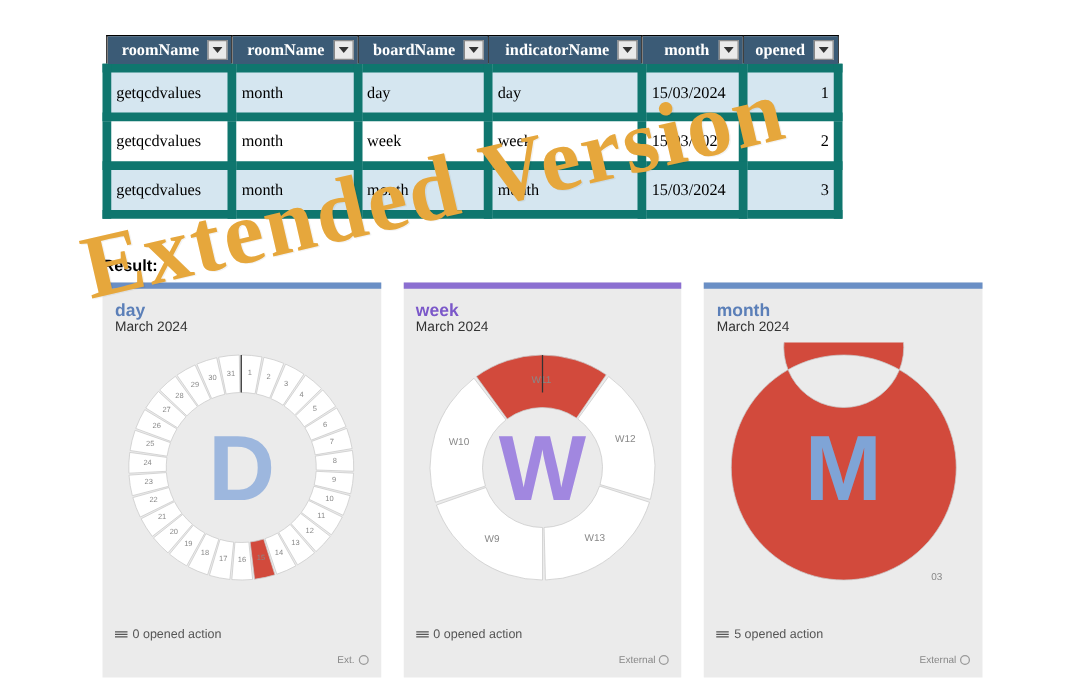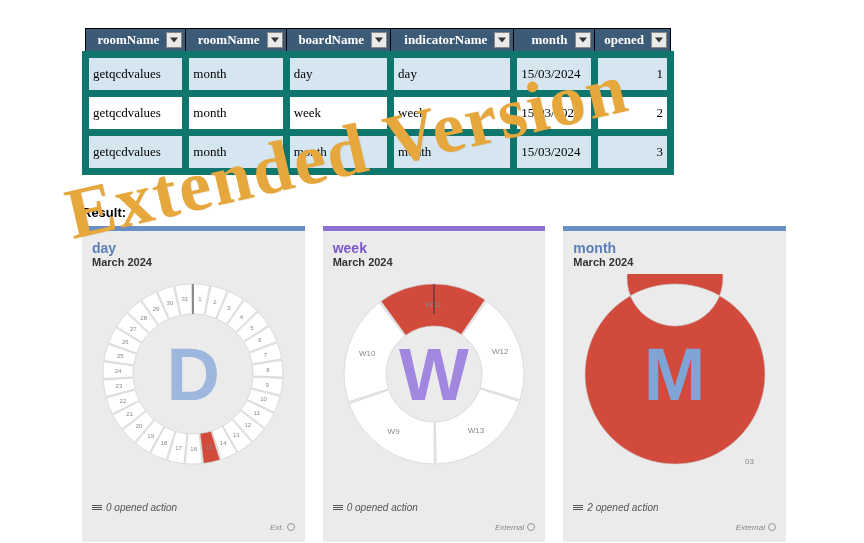--- a/index.html
+++ b/index.html
@@ -71,21 +71,21 @@
     height: 5px;
   }
   .card.day   .topbar { background: #6a8fc5; }
   .card.week  .topbar { background: #8b6fd1; }
   .card.month .topbar { background: #6a8fc5; }
 
   .card .title { font-weight: bold; font-size: 14px; margin-top: 2px; }
   .card.day   .title { color: #5b7fb8; }
   .card.week  .title { color: #7b58c9; }
   .card.month .title { color: #5b7fb8; }
-  .card .sub   { font-size: 11px; color: #333; margin-bottom: 6px; font-weight: bold; }
+  .card .sub   { font-size: 11px; color: #333; margin-bottom: 6px; }
 
   .chart {
     width: 200px;
     height: 200px;
     margin: 0 auto;
     position: relative;
   }
   .chart .bigletter {
     position: absolute;
     left: 0; right: 0; top: 0; bottom: 0;
@@ -100,26 +100,25 @@
   .card.week  .bigletter { color: #a187e0; }
   .card.month .bigletter { color: #7fa4d6; }
 
   .card .footer {
     display: flex;
     justify-content: space-between;
     align-items: center;
     margin-top: 8px;
     font-size: 10px;
     color: #555;
-    font-style: italic;
   }
   .card .footer .left { display: flex; align-items: center; gap: 4px;}
   .hamb { display: inline-flex; flex-direction: column; gap: 1px; width: 10px;}
   .hamb span { display: block; height: 1px; background: #555; }
-  .card .footer .right { font-size: 8px; color: #888; display:flex; align-items:flex-start; gap:3px;margin-top:41px;}
+  .card .footer .right { font-size: 8px; color: #888; display:flex; align-items:flex-end; gap:3px;margin-top:41px;}
   .radio { width:8px; height:8px; border:1px solid #999; border-radius:50%; display:inline-block;}
 
   .overlay {
     position: absolute;
     left: 60px;
     top: 110px;
     font-size: 72px;
     font-weight: 800;
     color: #e6a73c;
     font-family: Georgia, 'Times New Roman', serif;
@@ -335,21 +334,21 @@
         </svg>
       <div class="bigletter">M</div>
     </div>
     <div class="footer">
       <div class="left">
         <span class="hamb">
             <span></span>
             <span></span>
             <span></span>
           </span>
-        <span>2 opened action</span>
+        <span>5 opened action</span>
       </div>
       <div class="right">
         <span>External</span>
         <span class="radio"></span>
       </div>
     </div>
   </div>
 
 </div>
 

